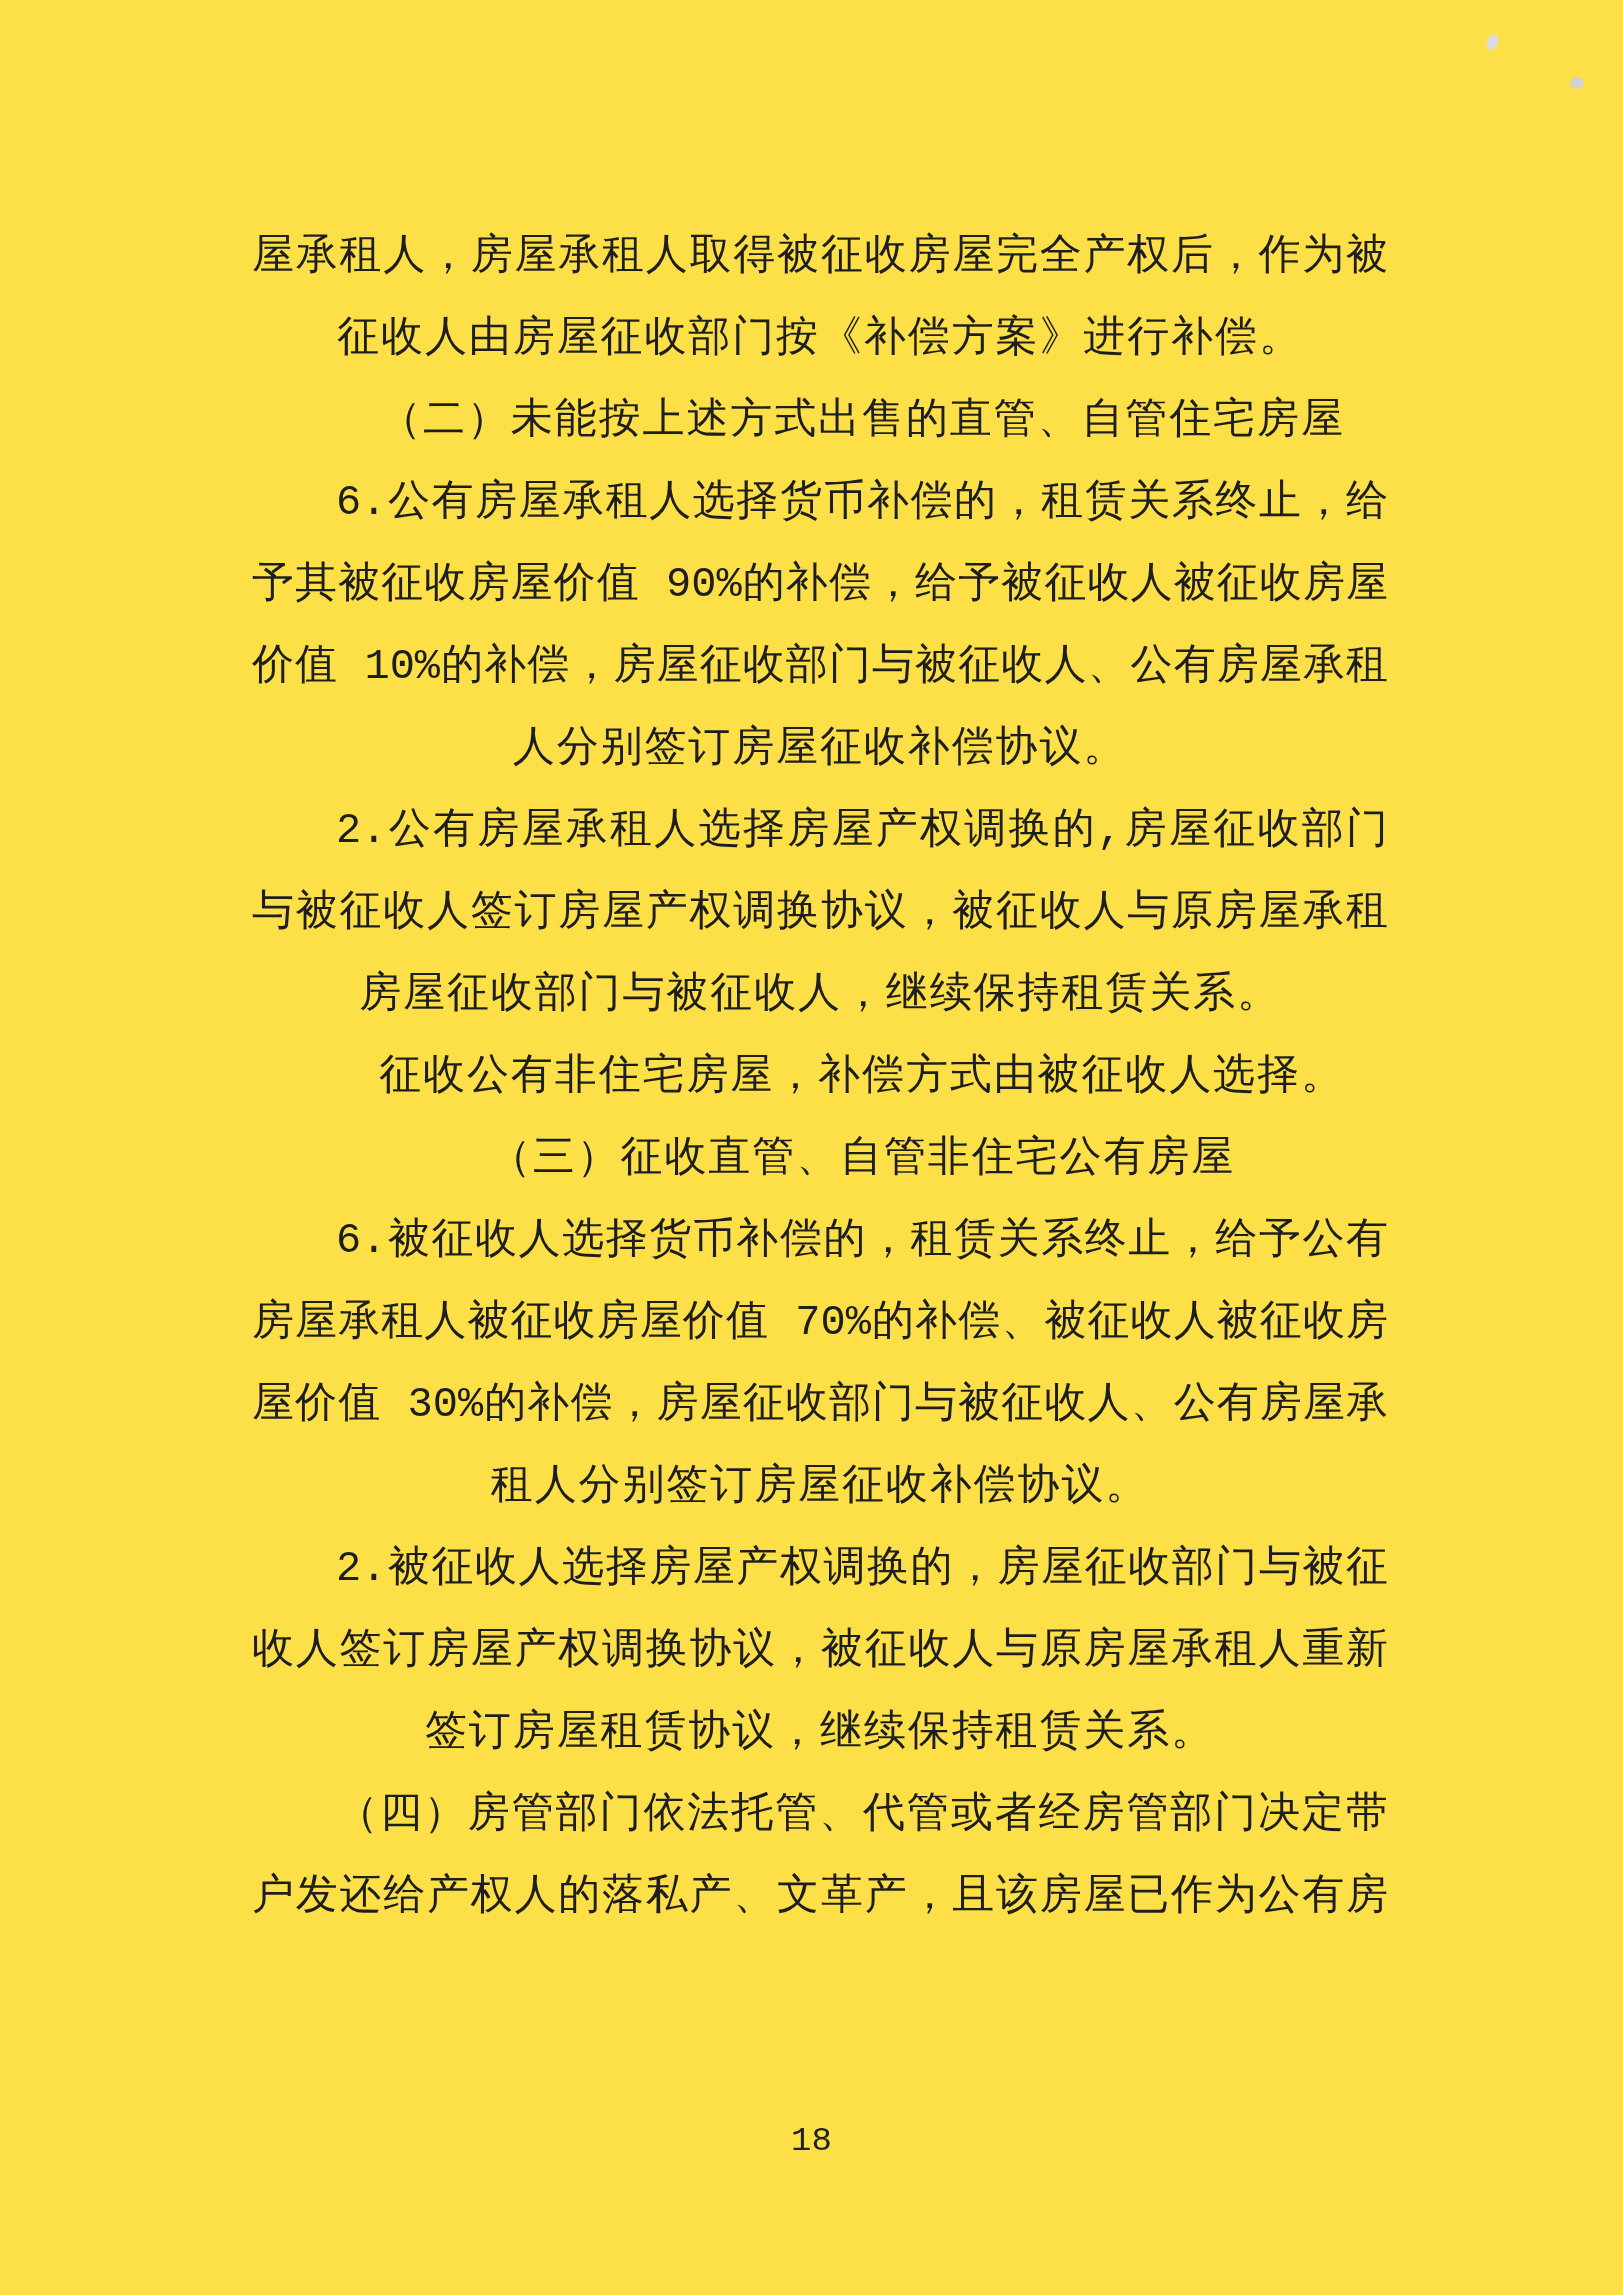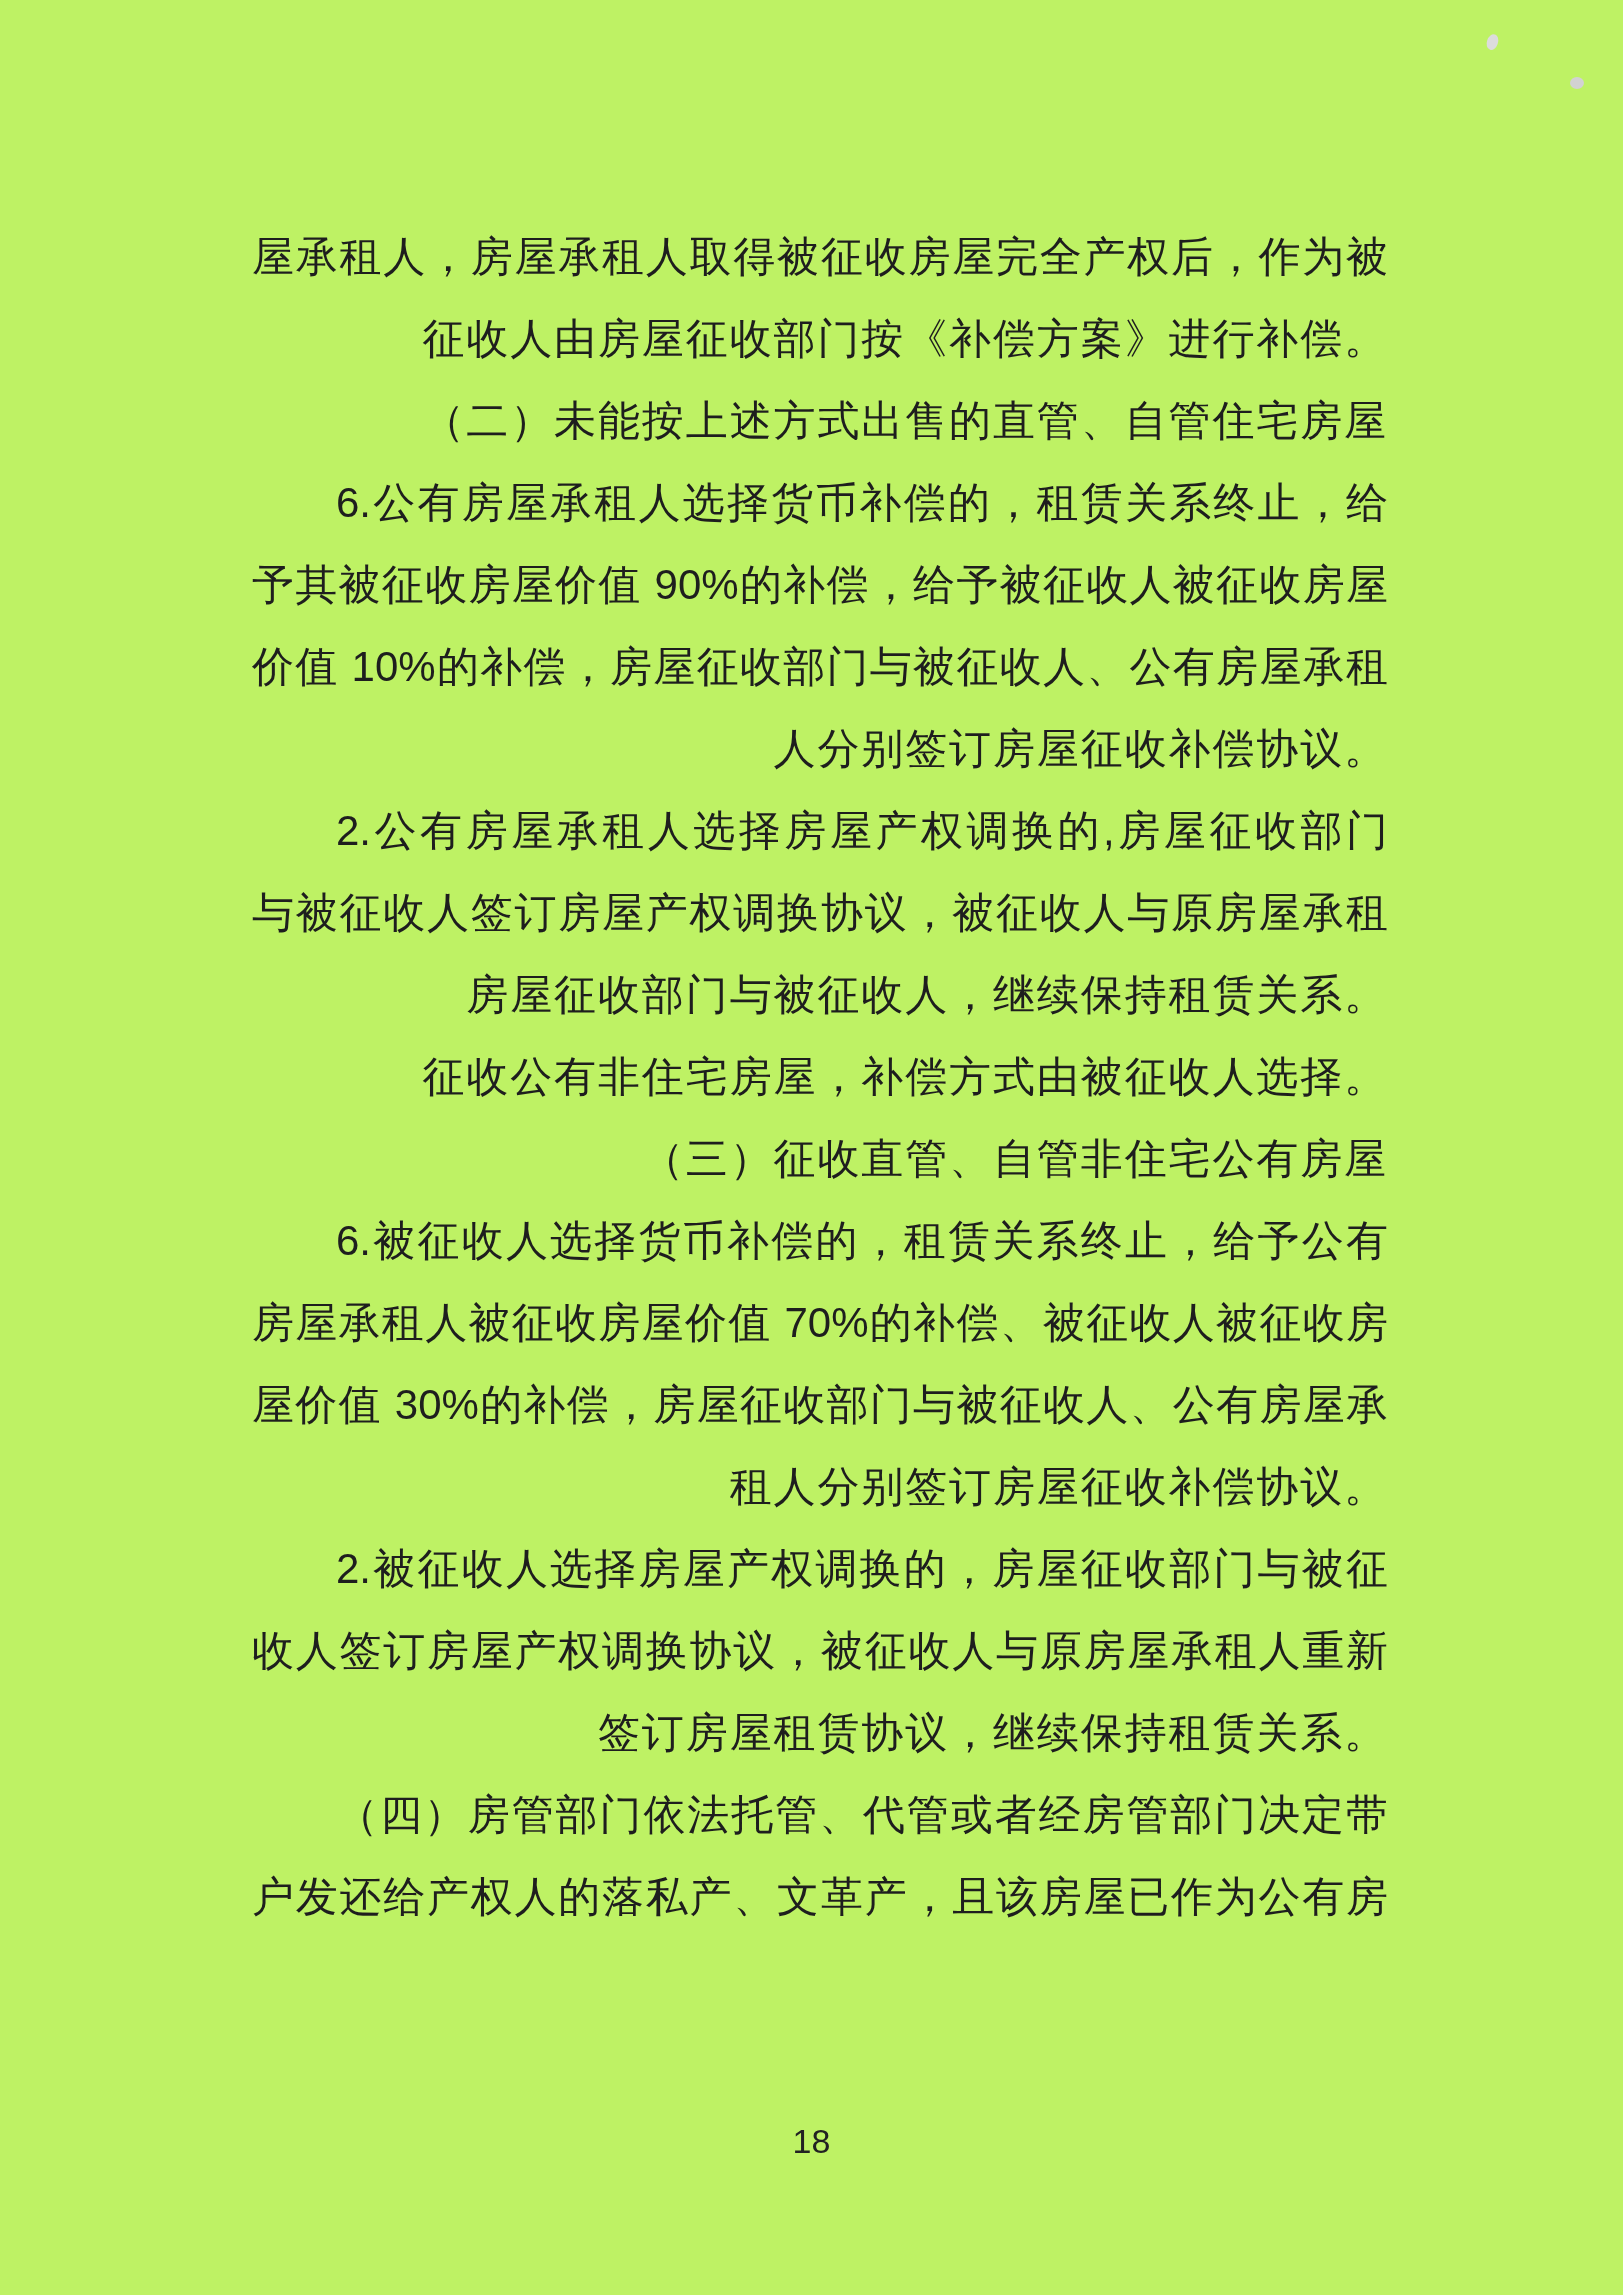--- a/index.html
+++ b/index.html
@@ -5,36 +5,36 @@
   html, body {
     margin: 0;
     padding: 0;
     background: #e9e9e9;
   }
   .page {
     position: relative;
     width: 1623px;
     height: 2295px;
     margin: 0 auto;
-    background: #bef264;
+    background: #fde047;
     overflow: hidden;
-    font-family: Liberation Sans, sans-serif;
+    font-family: Liberation Mono, monospace;
   }
   .doc-body {
     position: absolute;
     left: 252px;
     top: 216px;
     width: 1136px;
     font-size: 42px;
     line-height: 82px;
     color: #1e1e1e;
   }
   .text-line {
     white-space: nowrap;
-    text-align: right;
+    text-align: center;
     letter-spacing: 0.045em;
   }
   .text-line.indent {
     text-indent: 2em;
   }
   .text-line.full {
     white-space: normal;
     letter-spacing: normal;
     text-align: justify;
     text-align-last: justify;

